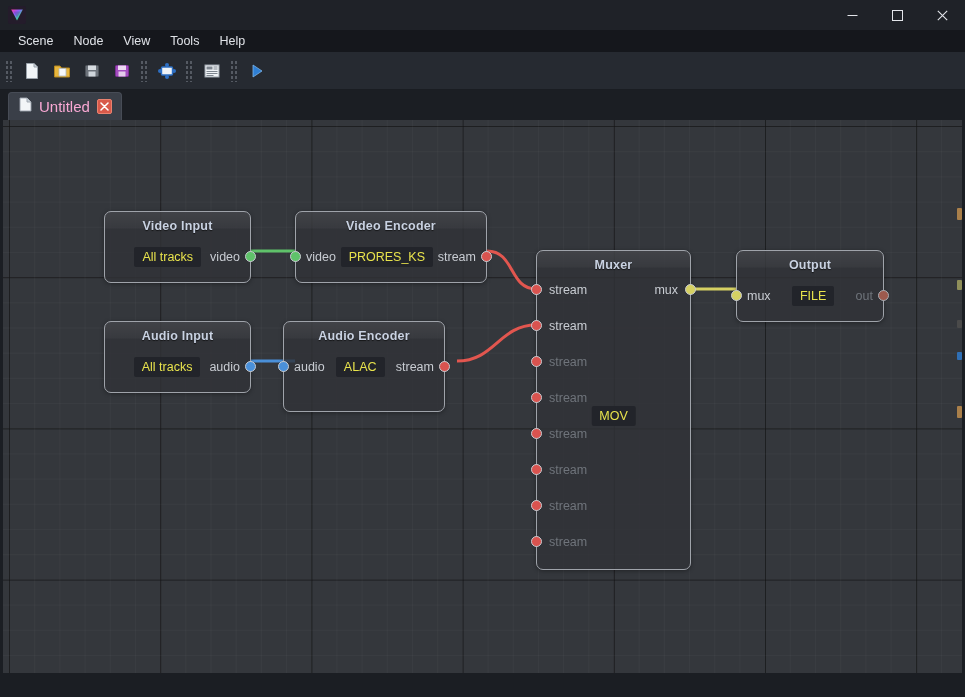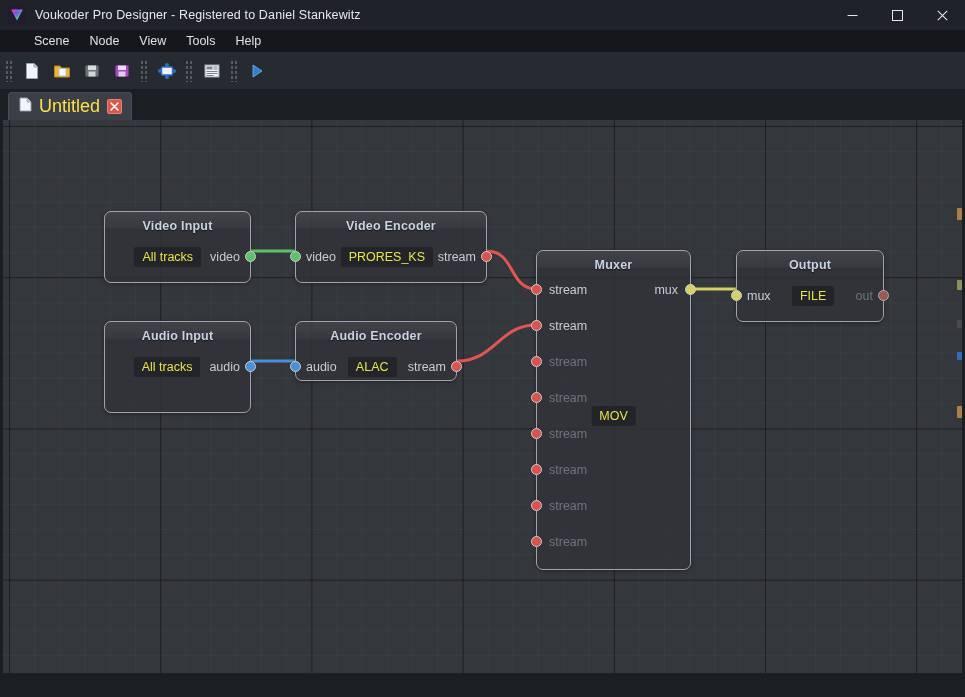--- a/index.html
+++ b/index.html
@@ -28,21 +28,21 @@
   .win-controls{ margin-left:auto; display:flex; height:30px; }
   .win-btn{
     width:45px; height:30px; display:flex; align-items:center; justify-content:center;
     color:#e3e5ea;
   }
   .win-btn svg{ display:block; }
 
   
   .menubar{
     height:22px; flex:0 0 22px; background:#15171c; display:flex; align-items:center;
-    padding-left:24px; gap:0px;
+    padding-left:8px; gap:0px;
   }
   .menu-item{
     color:#dfe2e7; font-size:12.5px; padding:2px 10px; border-radius:2px; cursor:default;
   }
 
   
   .toolbar{
     height:38px; flex:0 0 38px; background:#262a31; display:flex; align-items:center;
     border-bottom:1px solid #1a1d22; padding-left:2px;
   }
@@ -62,21 +62,21 @@
   
   .tabbar{
     height:30px; flex:0 0 30px; background:#1b1e23; display:flex; align-items:flex-end;
     padding-left:8px;
   }
   .tab{
     height:28px; background:#3a3f48; border-top-left-radius:4px; border-top-right-radius:4px;
     display:flex; align-items:center; padding:0 9px 0 10px; gap:7px;
     border:1px solid #474c56; border-bottom:none;
   }
-  .tab-label{ color:#fde047; font-size:18px; }
+  .tab-label{ color:#f9a8d4; font-size:15px; }
   .tab-close{
     width:15px; height:15px; background:#d8594a; border:1px solid #e9826f; border-radius:2px;
     display:flex; align-items:center; justify-content:center;
   }
   .tab-close svg{ display:block; }
 
   
   .canvas-wrap{ flex:1 1 auto; position:relative; background:#1b1e23; padding:12px 0 0 0; }
   .canvas{
     position:absolute; left:3px; top:0px; right:3px; bottom:24px;
@@ -143,21 +143,20 @@
             <stop offset="35%" stop-color="#8e5bff"></stop>
             <stop offset="70%" stop-color="#3ad1a0"></stop>
             <stop offset="100%" stop-color="#ffd23a"></stop>
           </linearGradient>
         </defs>
         <rect x="0" y="0" width="18" height="18" fill="#241c2b"></rect>
         <polygon points="3.2,3.6 14.8,3.6 9,14.6" fill="url(#lg1)"></polygon>
         <polygon points="5.6,5.6 12.4,5.6 9,11.6" fill="#2a2233" opacity="0.18"></polygon>
       </svg>
     </div>
-    <div class="title-text">Voukoder Pro Designer - Registered to Daniel Stankewitz</div>
     <div class="win-controls">
       <div class="win-btn">
         <svg width="11" height="11" viewBox="0 0 11 11">
             <path d="M0.5 5.5 H10.5" stroke="#e3e5ea" stroke-width="1"></path>
           </svg>
       </div>
       <div class="win-btn">
         <svg width="11" height="11" viewBox="0 0 11 11">
             <rect x="0.5" y="0.5" width="10" height="10" fill="none" stroke="#e3e5ea" stroke-width="1"></rect>
           </svg>
@@ -295,30 +294,30 @@
         <div class="node-title">Video Encoder</div>
         <div class="node-row" style="top:31px; height:28px; padding:0 10px; justify-content:space-between;">
           <span class="port-label">video</span>
           <span class="badge">PRORES_KS</span>
           <span class="port-label">stream</span>
         </div>
         <div class="dot green" style="left:-6px; top:39px;"></div>
         <div class="dot red" style="right:-6px; top:39px;"></div>
       </div>
 
-      <div class="node" style="left:101px; top:201px; width:147px; height:92px;">
+      <div class="node" style="left:101px; top:201px; width:147px; height:72px;">
         <div class="node-title">Audio Input</div>
         <div class="node-row" style="top:31px; height:28px; padding:0 10px 0 0; justify-content:flex-end; gap:9px;">
           <span class="badge">All tracks</span>
           <span class="port-label">audio</span>
         </div>
         <div class="dot blue" style="right:-6px; top:39px;"></div>
       </div>
 
-      <div class="node" style="left:292px; top:201px; width:162px; height:60px;">
+      <div class="node" style="left:280px; top:201px; width:162px; height:91px;">
         <div class="node-title">Audio Encoder</div>
         <div class="node-row" style="top:31px; height:28px; padding:0 10px; justify-content:space-between;">
           <span class="port-label">audio</span>
           <span class="badge">ALAC</span>
           <span class="port-label">stream</span>
         </div>
         <div class="dot blue" style="left:-6px; top:39px;"></div>
         <div class="dot red" style="right:-6px; top:39px;"></div>
       </div>
 

